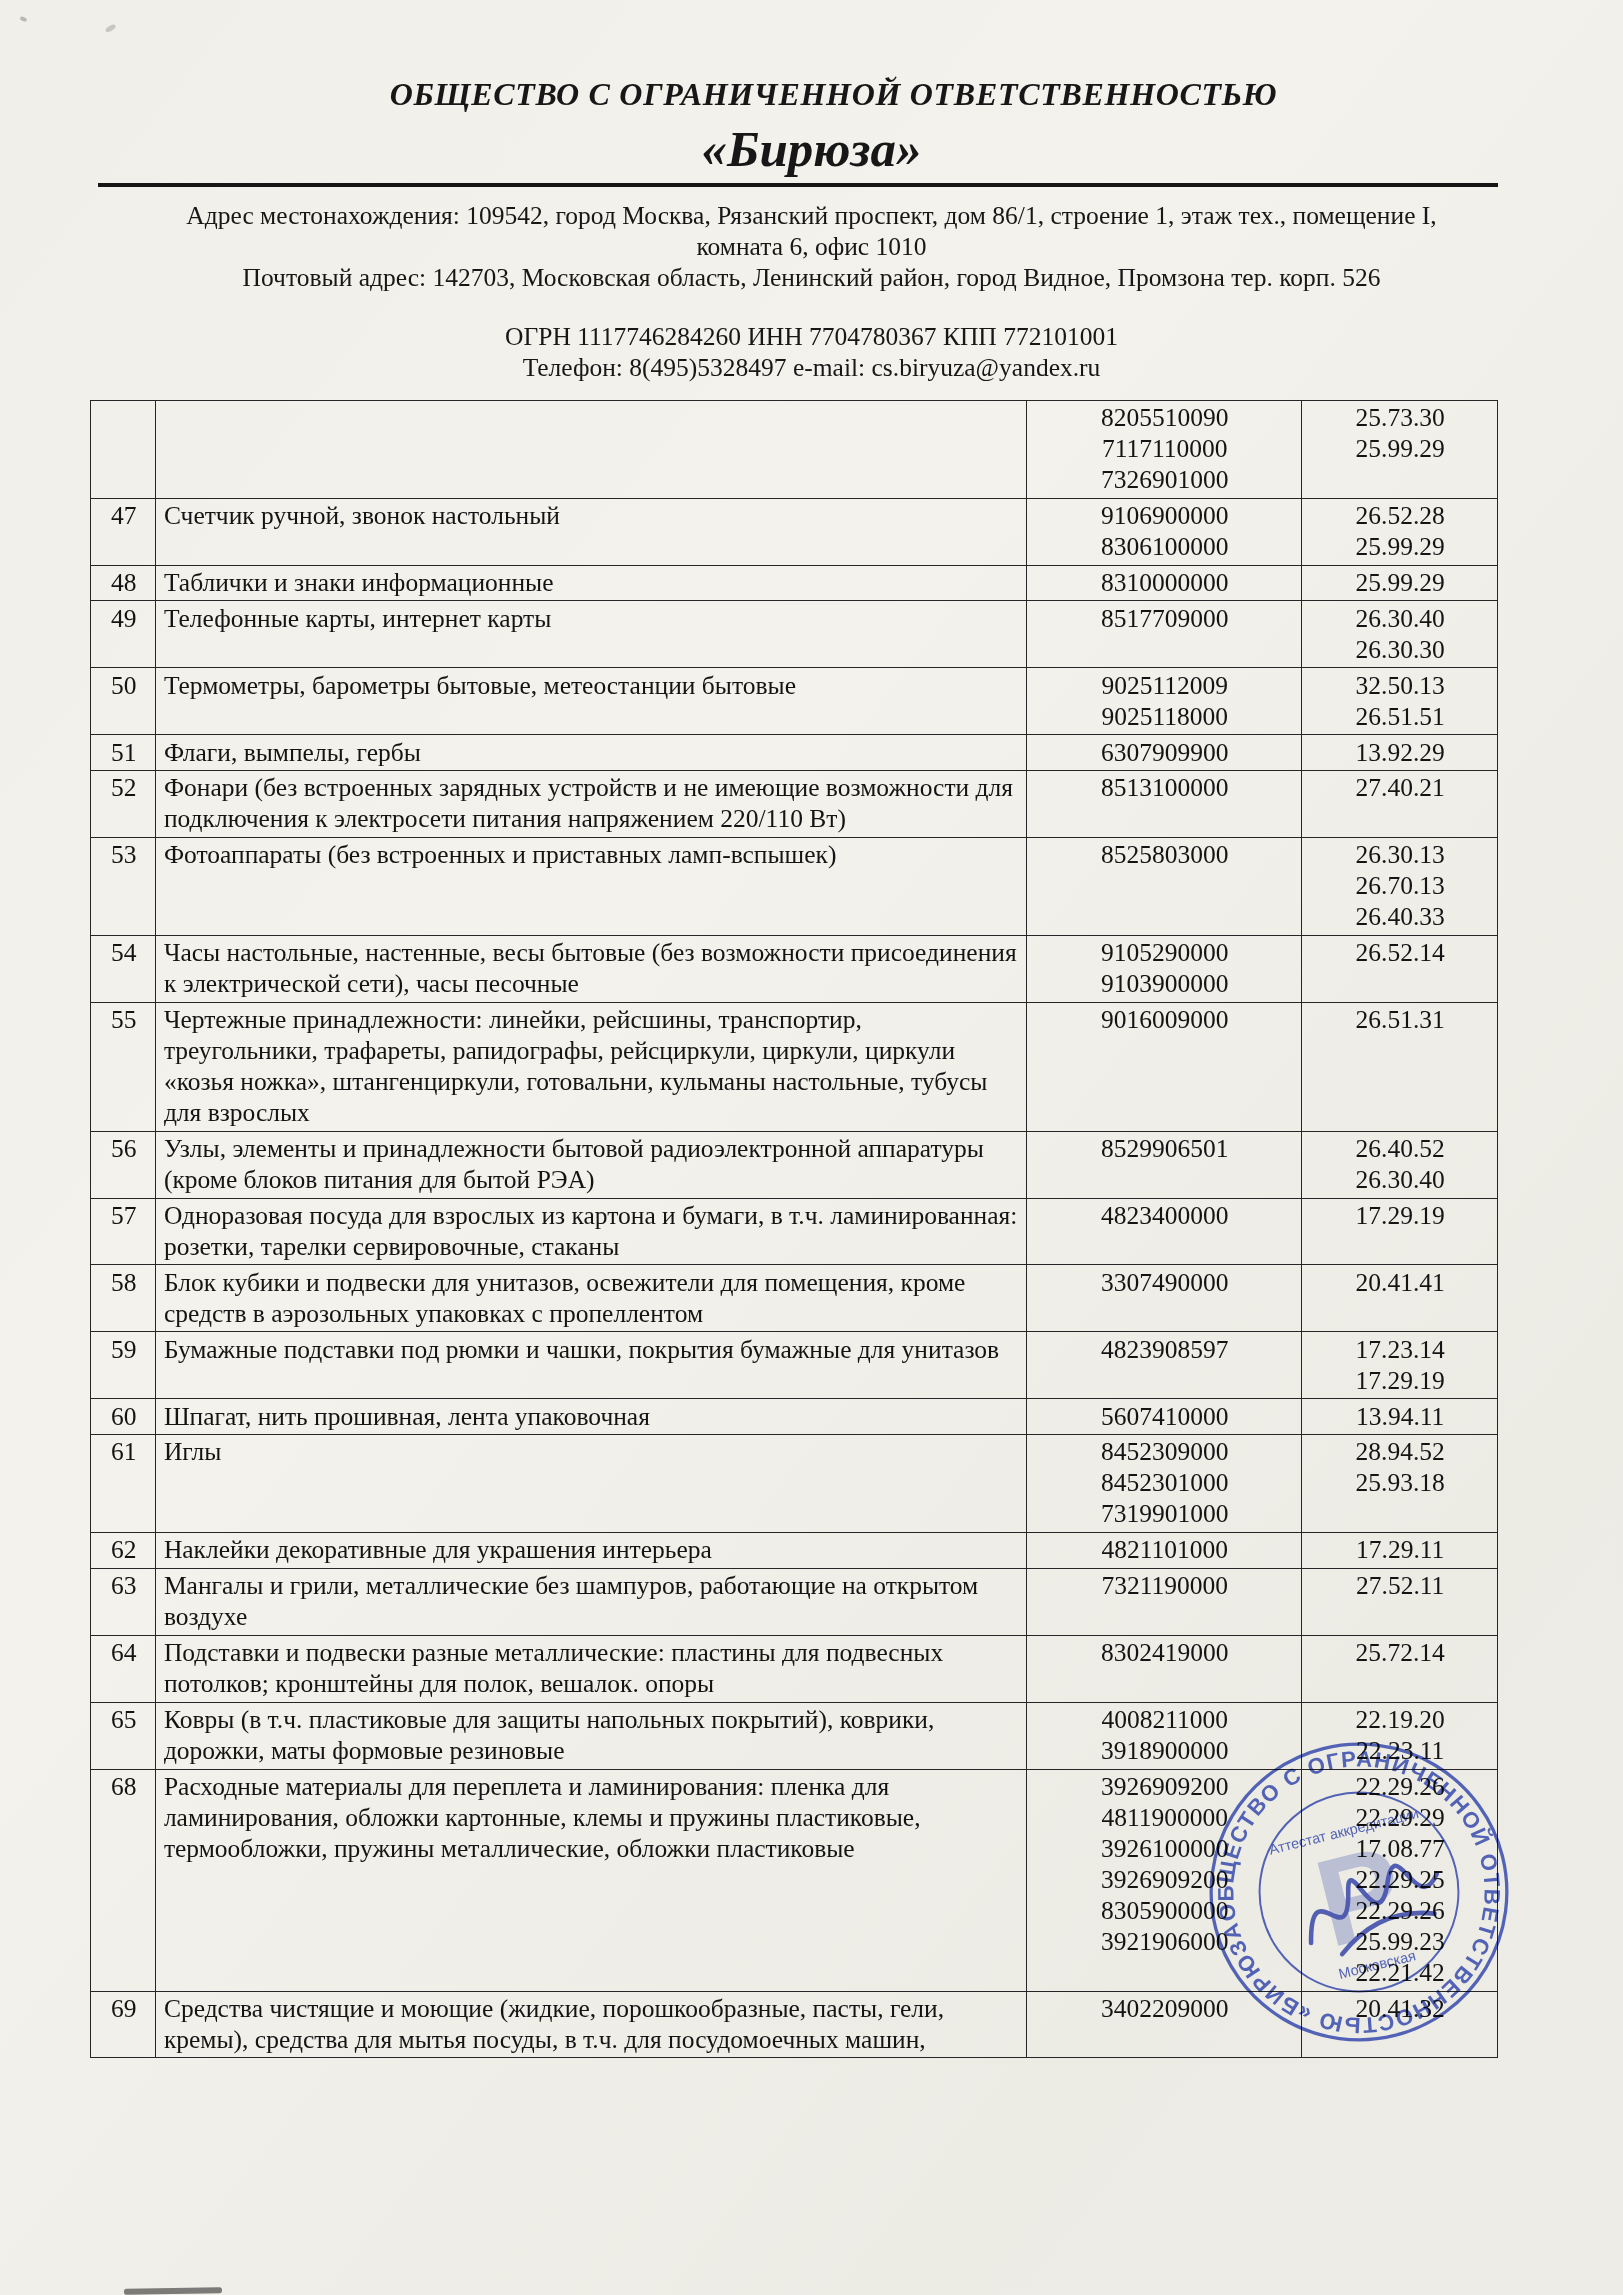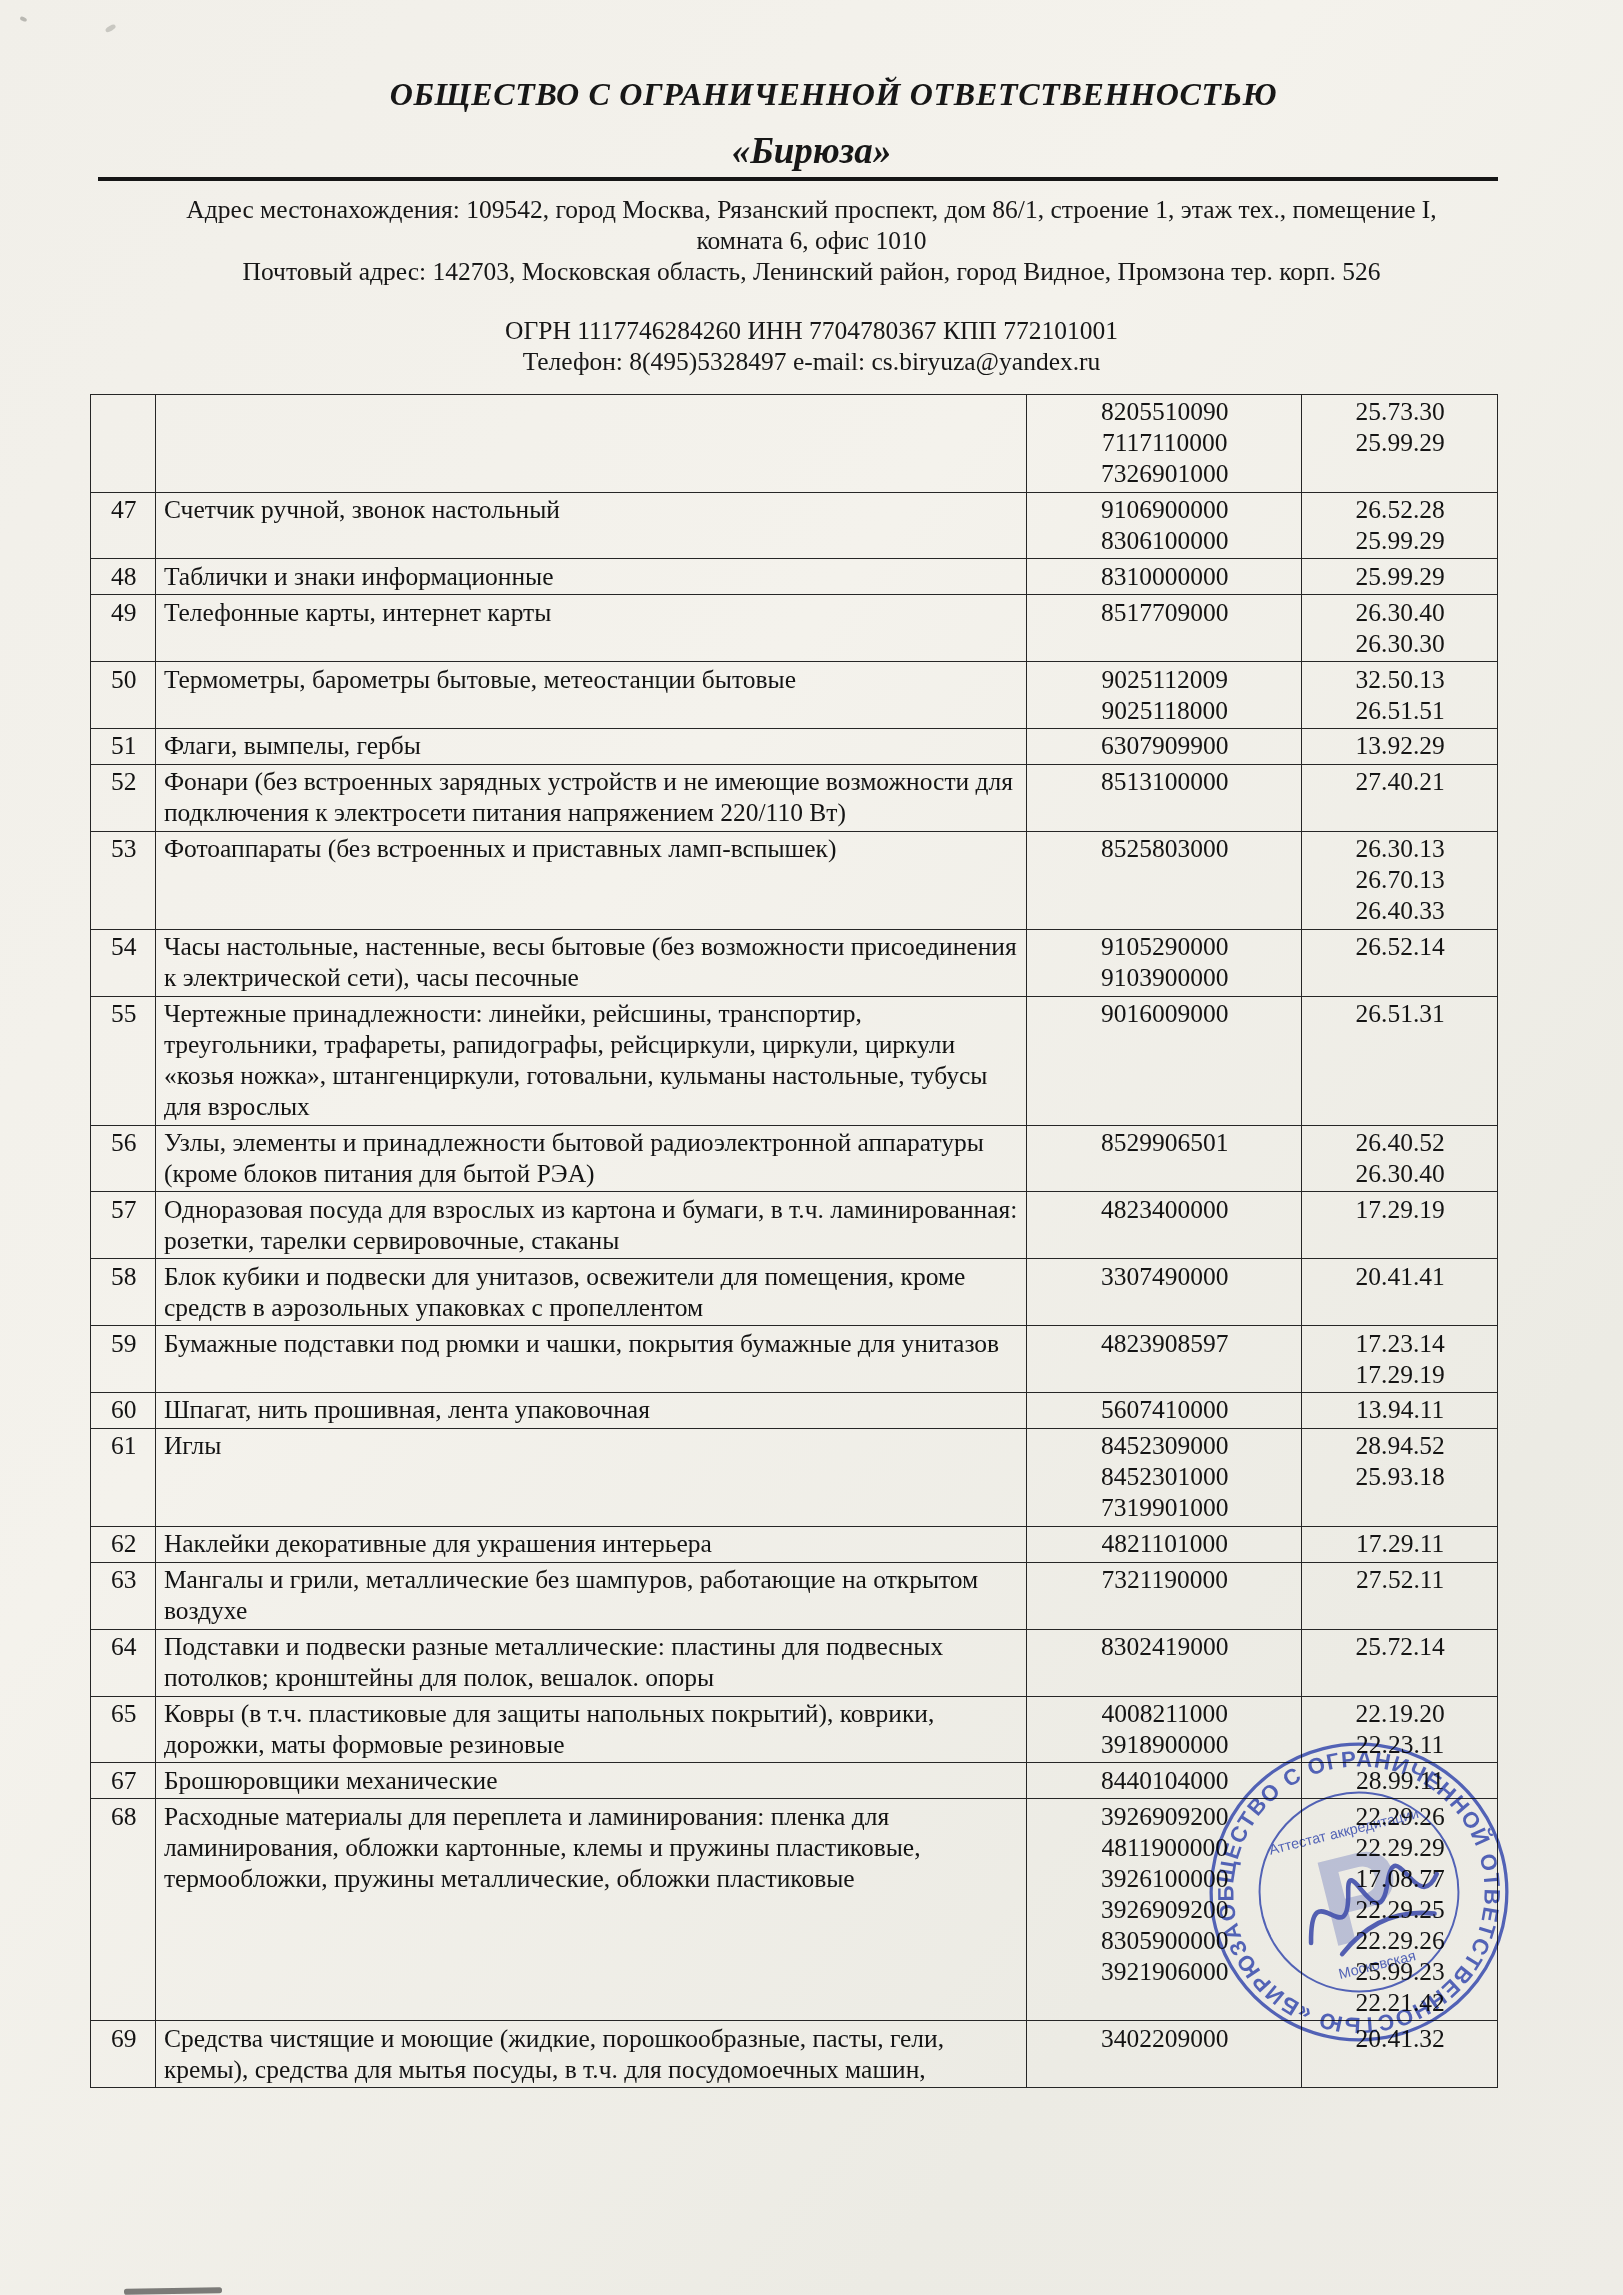--- a/index.html
+++ b/index.html
@@ -16,21 +16,21 @@
   .speck { position:absolute; background:#8b8b85; border-radius:50%; opacity:.55; }
   .speck.a { left:19.6px; top:17px; width:6.5px; height:3.9px; transform:rotate(25deg); }
   .speck.b { left:105px; top:26px; width:10.5px; height:4.6px; transform:rotate(-30deg); opacity:.4; }
   .smudge { position:absolute; left:124px; bottom:1.3px; width:98px; height:5.9px; background:#1c1c1c; opacity:.55; border-radius:2.6px; transform:rotate(-1deg); }
 
   .letterhead { padding-top:77px; text-align:center; }
   .org-type {
     font-size:32px; font-weight:bold; font-style:italic; letter-spacing:0.7px; line-height:1.12;padding-left:44px;
   }
   .org-name {
-    font-size:37px; font-weight:bold; font-style:italic; margin-top:18px; line-height:1.08;
+    font-size:51px; font-weight:bold; font-style:italic; margin-top:9px; line-height:1.08;
   }
   .rule { height:3.9px; background:#161616; width:1400px; margin:6.5px 0 0 98px; }
   .addr {
     font-size:25.5px; line-height:31px; margin:0 auto; max-width:1282px;
   }
   .addr.first { margin-top:13px; }
   .addr.reg { margin-top:27.5px; }
 
   table.items {
     border-collapse:collapse; table-layout:fixed;
@@ -299,30 +299,20 @@
         <tr>
     <td class="c-num">65</td>
     <td class="c-desc">Ковры (в т.ч. пластиковые для защиты напольных покрытий), коврики, дорожки, маты формовые резиновые</td>
     <td class="c-code">
             <div>4008211000</div>
             <div>3918900000</div>
           </td>
     <td class="c-okpd">
             <div>22.19.20</div>
             <div>22.23.11</div>
-          </td>
-  </tr>
-        <tr>
-    <td class="c-num">67</td>
-    <td class="c-desc">Брошюровщики механические</td>
-    <td class="c-code">
-            <div>8440104000</div>
-          </td>
-    <td class="c-okpd">
-            <div>28.99.11</div>
           </td>
   </tr>
         <tr>
     <td class="c-num">68</td>
     <td class="c-desc">Расходные материалы для переплета и ламинирования: пленка для ламинирования, обложки картонные, клемы и пружины пластиковые, термообложки, пружины металлические, обложки пластиковые</td>
     <td class="c-code">
             <div>3926909200</div>
             <div>4811900000</div>
             <div>3926100000</div>
             <div>3926909200</div>

